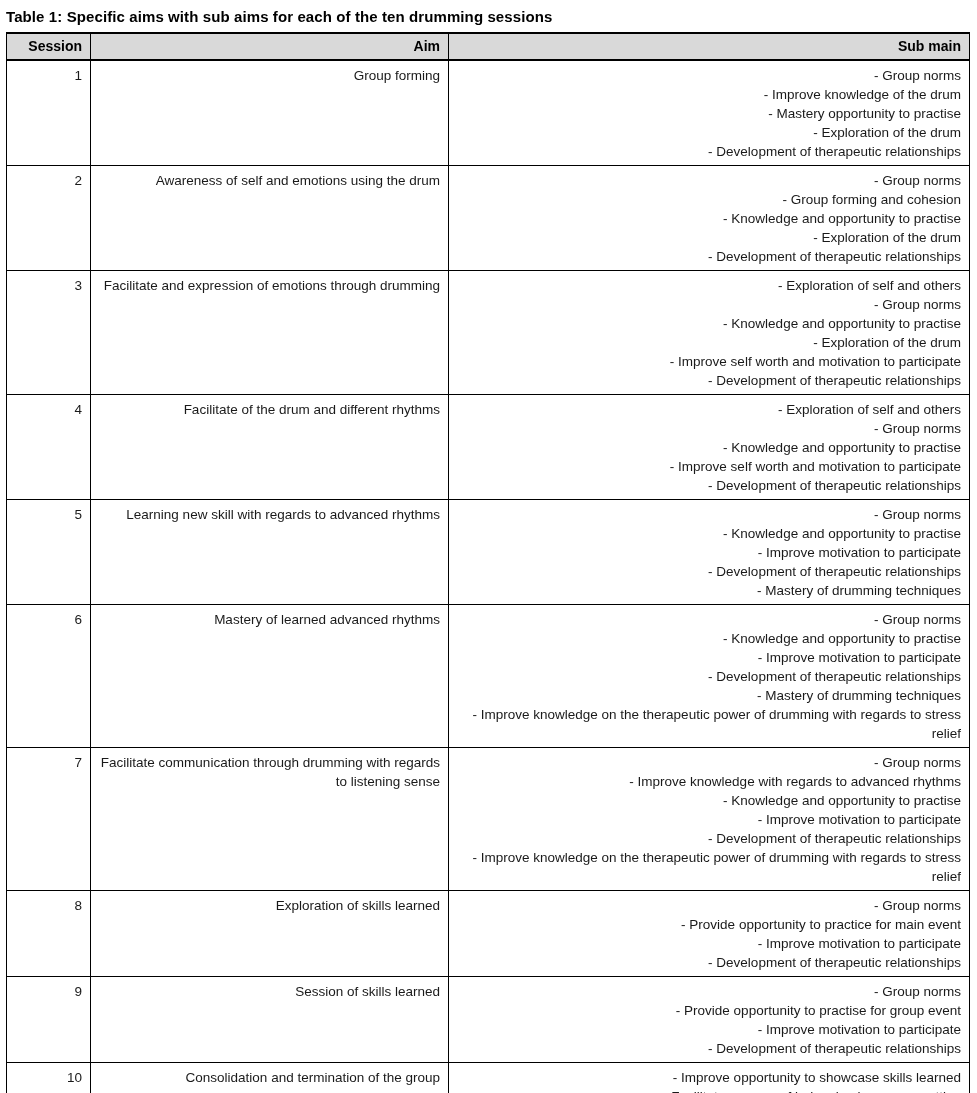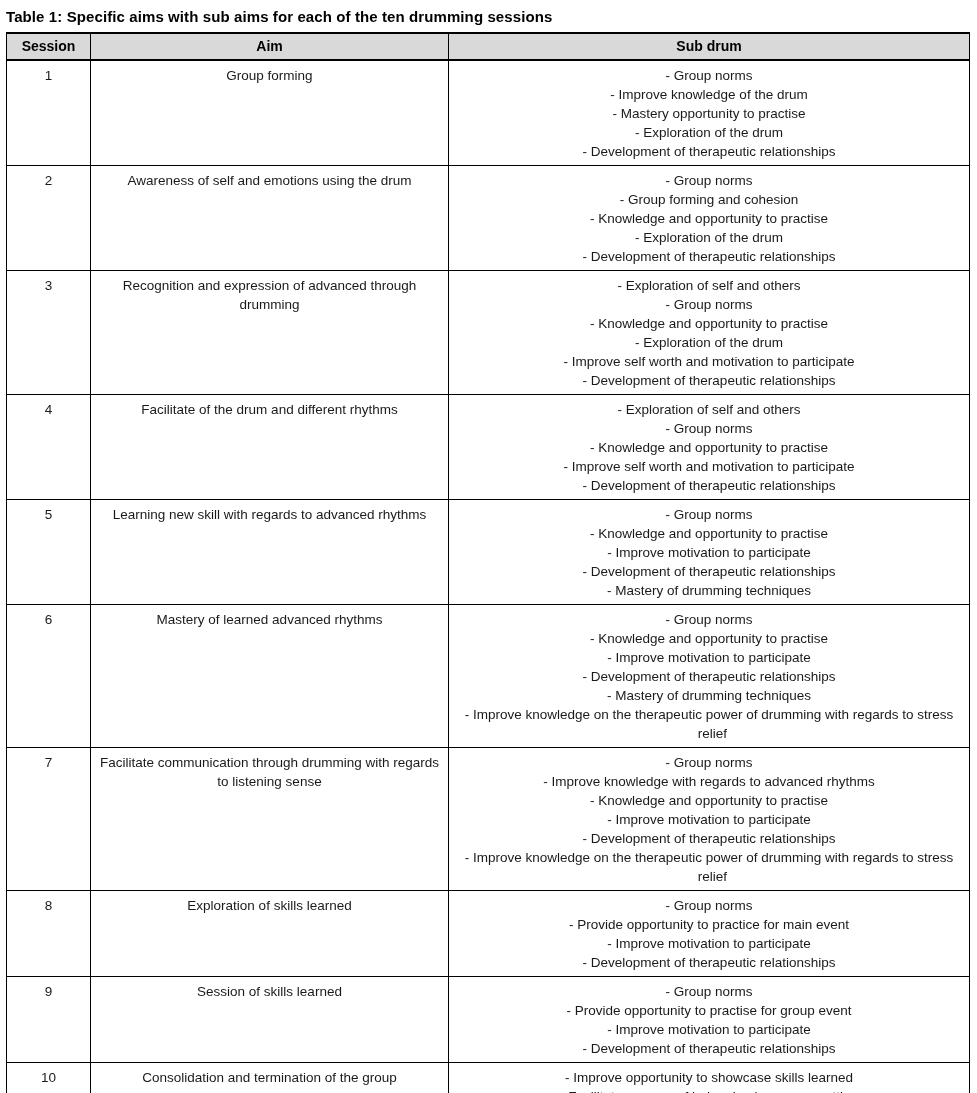--- a/index.html
+++ b/index.html
@@ -31,21 +31,21 @@
     border-right: 1px solid #000000;
     border-top: 2px solid #000000;
     border-bottom: 2px solid #000000;
   }
   table.aims-table col.col-session { width: 84px; }
   table.aims-table col.col-aim     { width: 358px; }
   table.aims-table col.col-subaims { width: 521px; }
   table.aims-table th, table.aims-table td {
     border: 1px solid #000000;
     vertical-align: top;
-    text-align: center;
+    text-align: right;
     box-sizing: border-box;
   }
   table.aims-table thead th {
     background: #d9d9d9;
     font-size: 14px;
     font-weight: bold;
     padding: 4px 8px 5px 8px;
     border-bottom: 2px solid #000000;
     color: #000000;
   }
@@ -73,21 +73,21 @@
   <table class="aims-table">
     <colgroup>
       <col class="col-session">
       <col class="col-aim">
       <col class="col-subaims">
     </colgroup>
     <thead>
       <tr>
         <th>Session</th>
         <th>Aim</th>
-        <th>Sub drum</th>
+        <th>Sub main</th>
       </tr>
     </thead>
     <tbody>
         <tr>
       <td class="session-cell">1</td>
       <td class="aim-cell">Group forming</td>
       <td class="sub-aims-cell">
             <div class="sub-aim">- Group norms</div>
             <div class="sub-aim">- Improve knowledge of the drum</div>
             <div class="sub-aim">- Mastery opportunity to practise</div>
@@ -101,21 +101,21 @@
       <td class="sub-aims-cell">
             <div class="sub-aim">- Group norms</div>
             <div class="sub-aim">- Group forming and cohesion</div>
             <div class="sub-aim">- Knowledge and opportunity to practise</div>
             <div class="sub-aim">- Exploration of the drum</div>
             <div class="sub-aim">- Development of therapeutic relationships</div>
           </td>
     </tr>
         <tr>
       <td class="session-cell">3</td>
-      <td class="aim-cell">Recognition and expression of advanced through drumming</td>
+      <td class="aim-cell">Facilitate and expression of emotions through drumming</td>
       <td class="sub-aims-cell">
             <div class="sub-aim">- Exploration of self and others</div>
             <div class="sub-aim">- Group norms</div>
             <div class="sub-aim">- Knowledge and opportunity to practise</div>
             <div class="sub-aim">- Exploration of the drum</div>
             <div class="sub-aim">- Improve self worth and motivation to participate</div>
             <div class="sub-aim">- Development of therapeutic relationships</div>
           </td>
     </tr>
         <tr>

